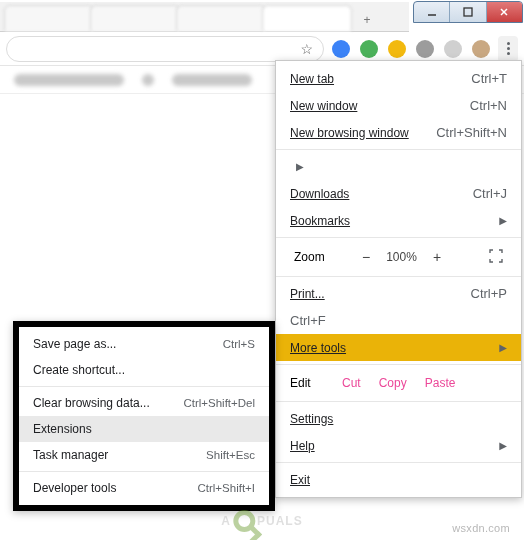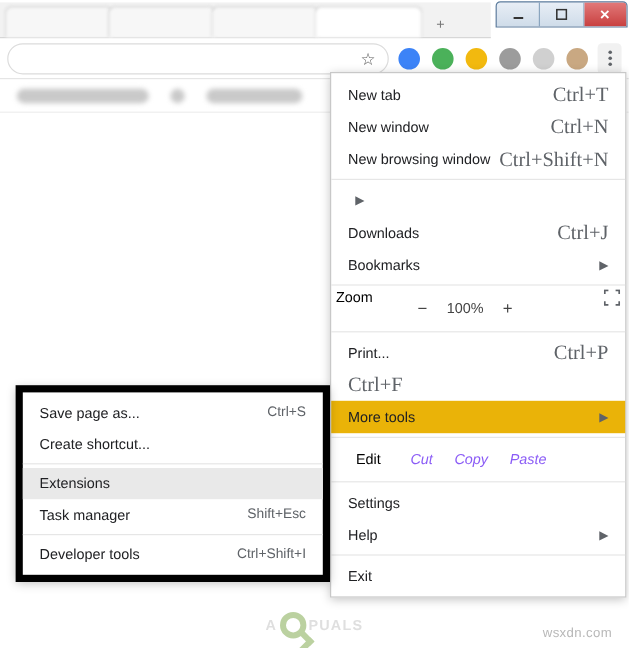--- a/index.html
+++ b/index.html
@@ -28,32 +28,32 @@
   .menu-dots i { width:3px; height:3px; background:#5f6368; border-radius:50%; display:block;}
 
   
   .bm-bar { position:absolute; top:66px; left:0; right:0; height:28px; display:flex; align-items:center; gap:18px; padding:0 14px; border-bottom:1px solid #eee;}
   .bm { height:12px; background:#c9c9c9; border-radius:6px; filter: blur(2px);}
   
   
   .main-menu { position:absolute; top:60px; right:2px; width:247px; background:#fff; border:1px solid #c8c8c8; box-shadow:0 2px 8px rgba(0,0,0,.25); padding:4px 0;}
   .m-row { display:flex; align-items:center; height:27px; padding:0 14px; color:#202124; white-space:nowrap;}
   .m-row.highlight { background:#eab308;}
-  .m-label { flex:1;}
-  .m-short { color:#5f6368; font-size:17px;font-family:Liberation Serif, serif;}
+  .m-label { flex:1;text-decoration:underline;}
+  .m-short { color:#5f6368; font-size:13px;}
   .m-arrow { color:#5f6368; font-size:10px; margin-left:6px;}
   .m-sep { height:1px; background:#e6e6e6; margin:3px 0;}
-  .zoom-row { display:flex; height:32px; padding:0 4px; gap:14px;}
+  .zoom-row { display:flex; align-items:center; height:32px; padding:0 18px; gap:14px;}
   .zoom-row .lbl{ width:54px;}
   .zoom-ctrl { display:flex; align-items:center; gap:16px; color:#444;}
   .zoom-ctrl .btn{ cursor:pointer; font-size:14px;}
   .fs-icon { margin-left:auto; }
-  .edit-row { display:flex; align-items:center; height:30px; padding:0 14px; gap:18px;text-align:center;}
+  .edit-row { display:flex; align-items:center; height:30px; padding:0 14px; gap:18px;}
   .edit-row .lbl{ width:34px;}
-  .edit-row .act{ color:#8b5cf6;font-style:italic;}
+  .edit-row .act{ color:#ec4899;}
 
   
   .sub-menu { position:absolute; top:321px; left:13px; width:262px; background:#fff; border:6px solid #000000; box-shadow:0 2px 8px rgba(0,0,0,.25); padding:4px 0;}
   .s-row { display:flex; align-items:center; height:26px; padding:0 14px; color:#202124;}
   .s-row.highlight { background:#e9e9e9;}
   .s-label { flex:1;}
   .s-short { color:#5f6368; font-size:11.5px;}
   .s-sep { height:1px; background:#e6e6e6; margin:3px 0;}
 
   
@@ -189,20 +189,24 @@
 
 <div class="sub-menu">
   <div class="s-row">
       <span class="s-label">Save page as...</span>
       <span class="s-short">Ctrl+S</span>
     </div>
   <div class="s-row">
       <span class="s-label">Create shortcut...</span>
     </div>
   <div class="s-sep"></div>
+  <div class="s-row">
+      <span class="s-label">Clear browsing data...</span>
+      <span class="s-short">Ctrl+Shift+Del</span>
+    </div>
   <div class="s-row highlight">
       <span class="s-label">Extensions</span>
     </div>
   <div class="s-row">
       <span class="s-label">Task manager</span>
       <span class="s-short">Shift+Esc</span>
     </div>
   <div class="s-sep"></div>
   <div class="s-row">
       <span class="s-label">Developer tools</span>

